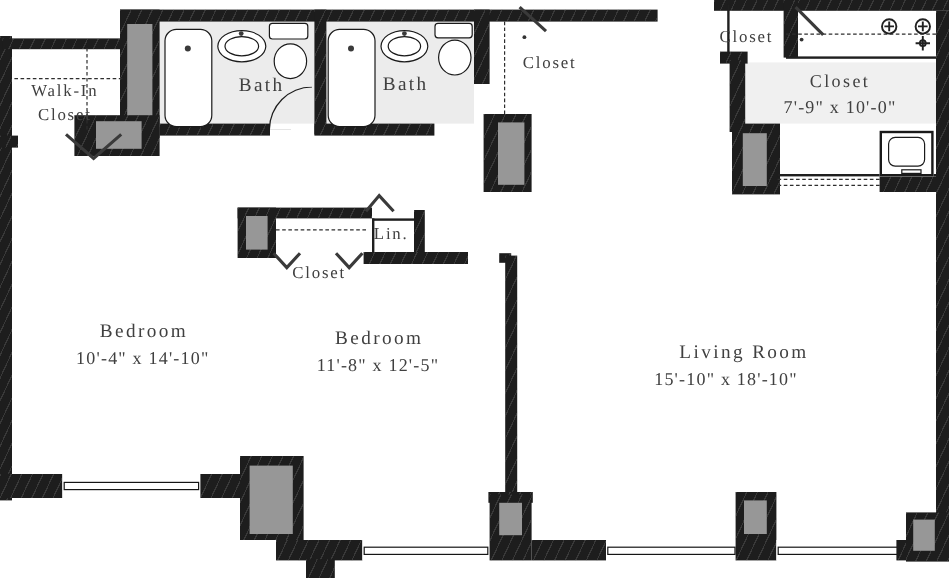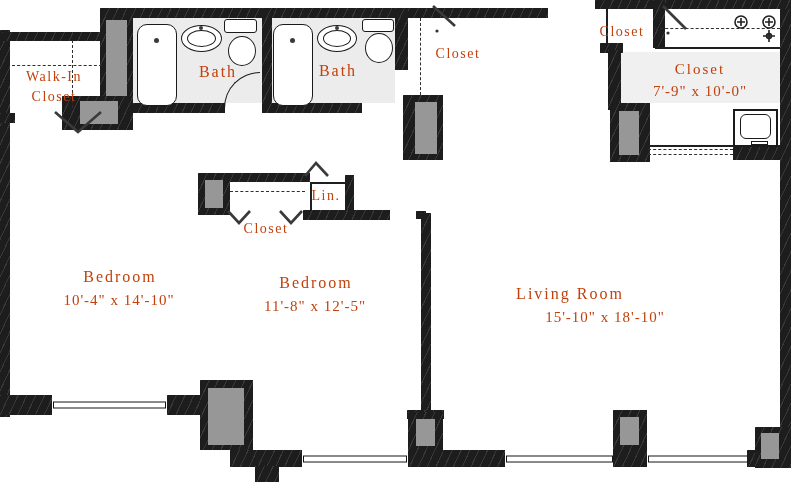--- a/index.html
+++ b/index.html
@@ -3,21 +3,21 @@
 <meta charset="utf-8">
 <style>
   html,body{margin:0;padding:0;background:#fff;}
   .plan{position:relative;width:791px;height:482px;background:#fff;overflow:hidden;
         font-family:"Liberation Serif","DejaVu Serif",serif;}
   .w{position:absolute;background:#1d1d1d;
      background-image:repeating-linear-gradient(115deg, rgba(120,120,120,.30) 0 1px, transparent 1px 8px);}
   .ci{position:absolute;background:#979797;}
   .fill{position:absolute;background:#ececec;}
   .kfill{position:absolute;background:#f0f0f0;}
-  .lbl{position:absolute;transform:translate(-50%,-50%);color:#c2410c;
+  .lbl{position:absolute;transform:translate(-50%,-50%);color:#404040;
        letter-spacing:2px;white-space:nowrap;text-align:left;}
   .dim{letter-spacing:1px;}
   .win{position:absolute;background:#fff;}
   .wg{position:absolute;left:1px;right:1px;top:50%;height:7px;transform:translateY(-50%);
       border:1.5px solid #151515;box-sizing:border-box;background:#fff;}
   .dash-h{position:absolute;border-top:1.6px dashed #2e2e2e;}
   .dash-v{position:absolute;border-left:1.6px dashed #2e2e2e;}
   .thin-h{position:absolute;background:#1f1f1f;height:1.5px;}
   .thin-v{position:absolute;background:#1f1f1f;width:1.5px;}
   .fx{position:absolute;background:#fff;border:1.6px solid #1a1a1a;box-sizing:border-box;}
@@ -166,16 +166,16 @@
   <div class="lbl" style="left:458px;top:54px;font-size:14px;letter-spacing:1.5px">Closet</div>
   <div class="lbl" style="left:622px;top:32px;font-size:14px;letter-spacing:1.5px">Closet</div>
   <div class="lbl" style="left:700px;top:69px;font-size:15px">Closet</div>
   <div class="lbl dim" style="left:700px;top:91px;font-size:15px">7'-9" x 10'-0"</div>
   <div class="lbl" style="left:326px;top:196px;font-size:14px;letter-spacing:1.5px">Lin.</div>
   <div class="lbl" style="left:266px;top:229px;font-size:14px;letter-spacing:1.5px">Closet</div>
   <div class="lbl" style="left:120px;top:277px;font-size:16px">Bedroom</div>
   <div class="lbl dim" style="left:119px;top:300px;font-size:15px">10'-4" x 14'-10"</div>
   <div class="lbl" style="left:316px;top:283px;font-size:16px">Bedroom</div>
   <div class="lbl dim" style="left:315px;top:306px;font-size:15px">11'-8" x 12'-5"</div>
-  <div class="lbl" style="left:570px;top:294px;font-size:16px">Living Room</div>
+  <div class="lbl" style="left:620px;top:294px;font-size:16px">Living Room</div>
   <div class="lbl dim" style="left:605px;top:317px;font-size:15px">15'-10" x 18'-10"</div>
 
 </div>
 
 </body></html>

